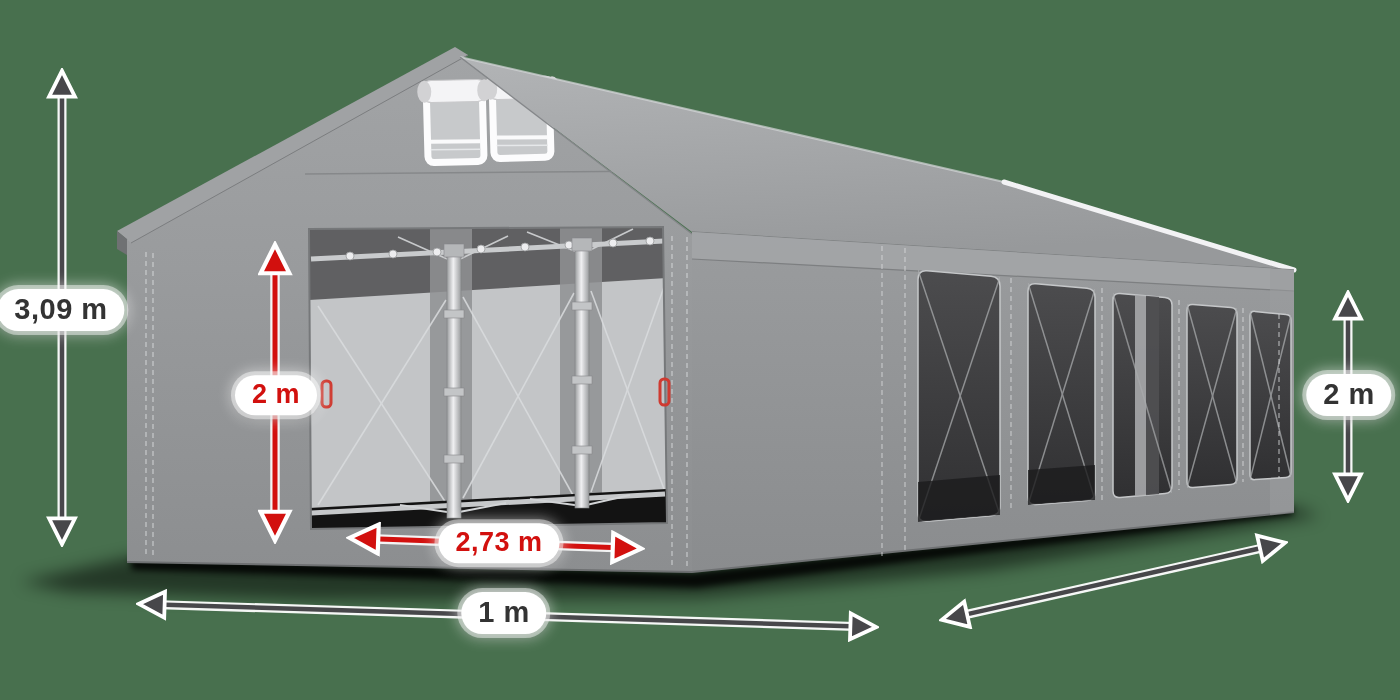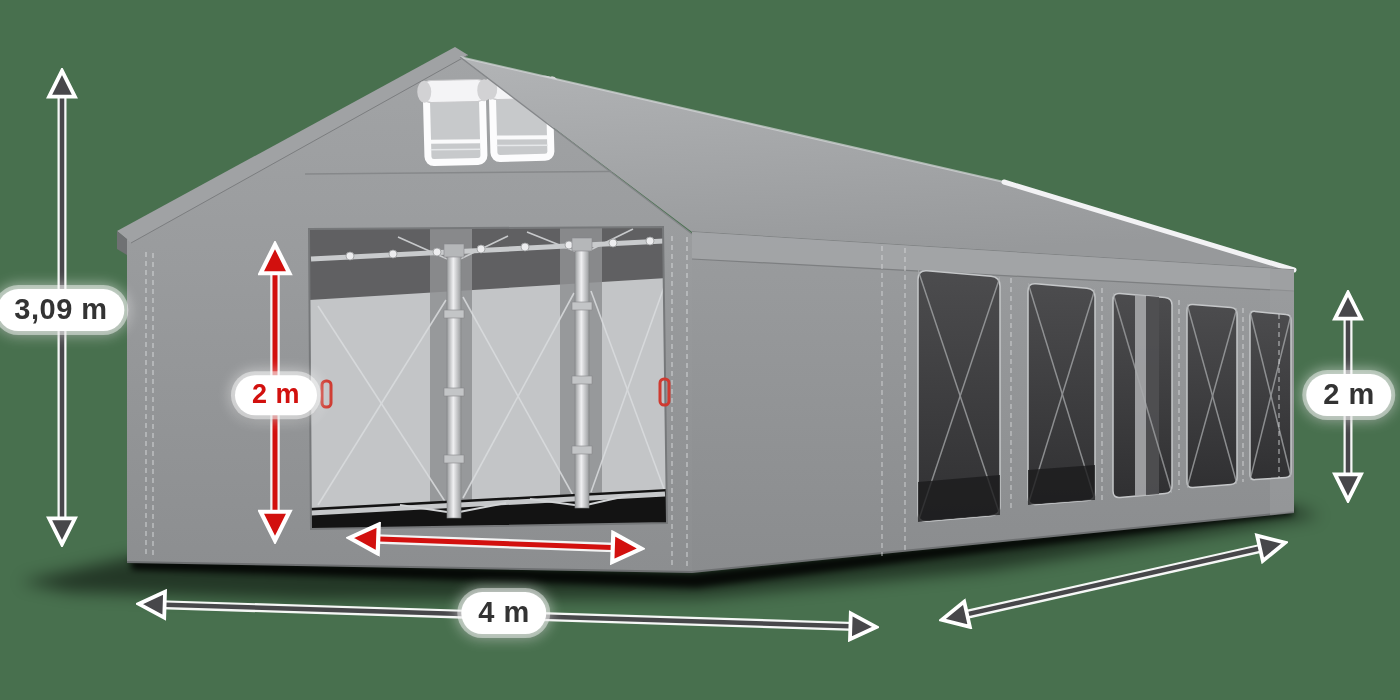--- a/index.html
+++ b/index.html
@@ -283,16 +283,17 @@
   </g>
 
   <g>
     <line x1="362" y1="538.4" x2="629" y2="548.1" stroke="#ffffff" stroke-width="9.5" stroke-linecap="round" opacity="0.9"></line>
     <line x1="352" y1="538" x2="639" y2="548.5" stroke="#D2100E" stroke-width="5" marker-start="url(#ahRed)" marker-end="url(#ahRed)"></line>
   </g>
 </svg>
 
 <div class="pill" style="left:61px;top:310px;">3,09 m</div>
 <div class="pill red" style="left:276px;top:395px;">2 m</div>
-<div class="pill" style="left:504px;top:613px;">4 m</div>
+<div class="pill red" style="left:499px;top:543px;">2,73 m</div>
+<div class="pill" style="left:504px;top:613px;">1 m</div>
 <div class="pill" style="left:1349px;top:395px;">2 m</div>
 
 </div>
 
 </body></html>

